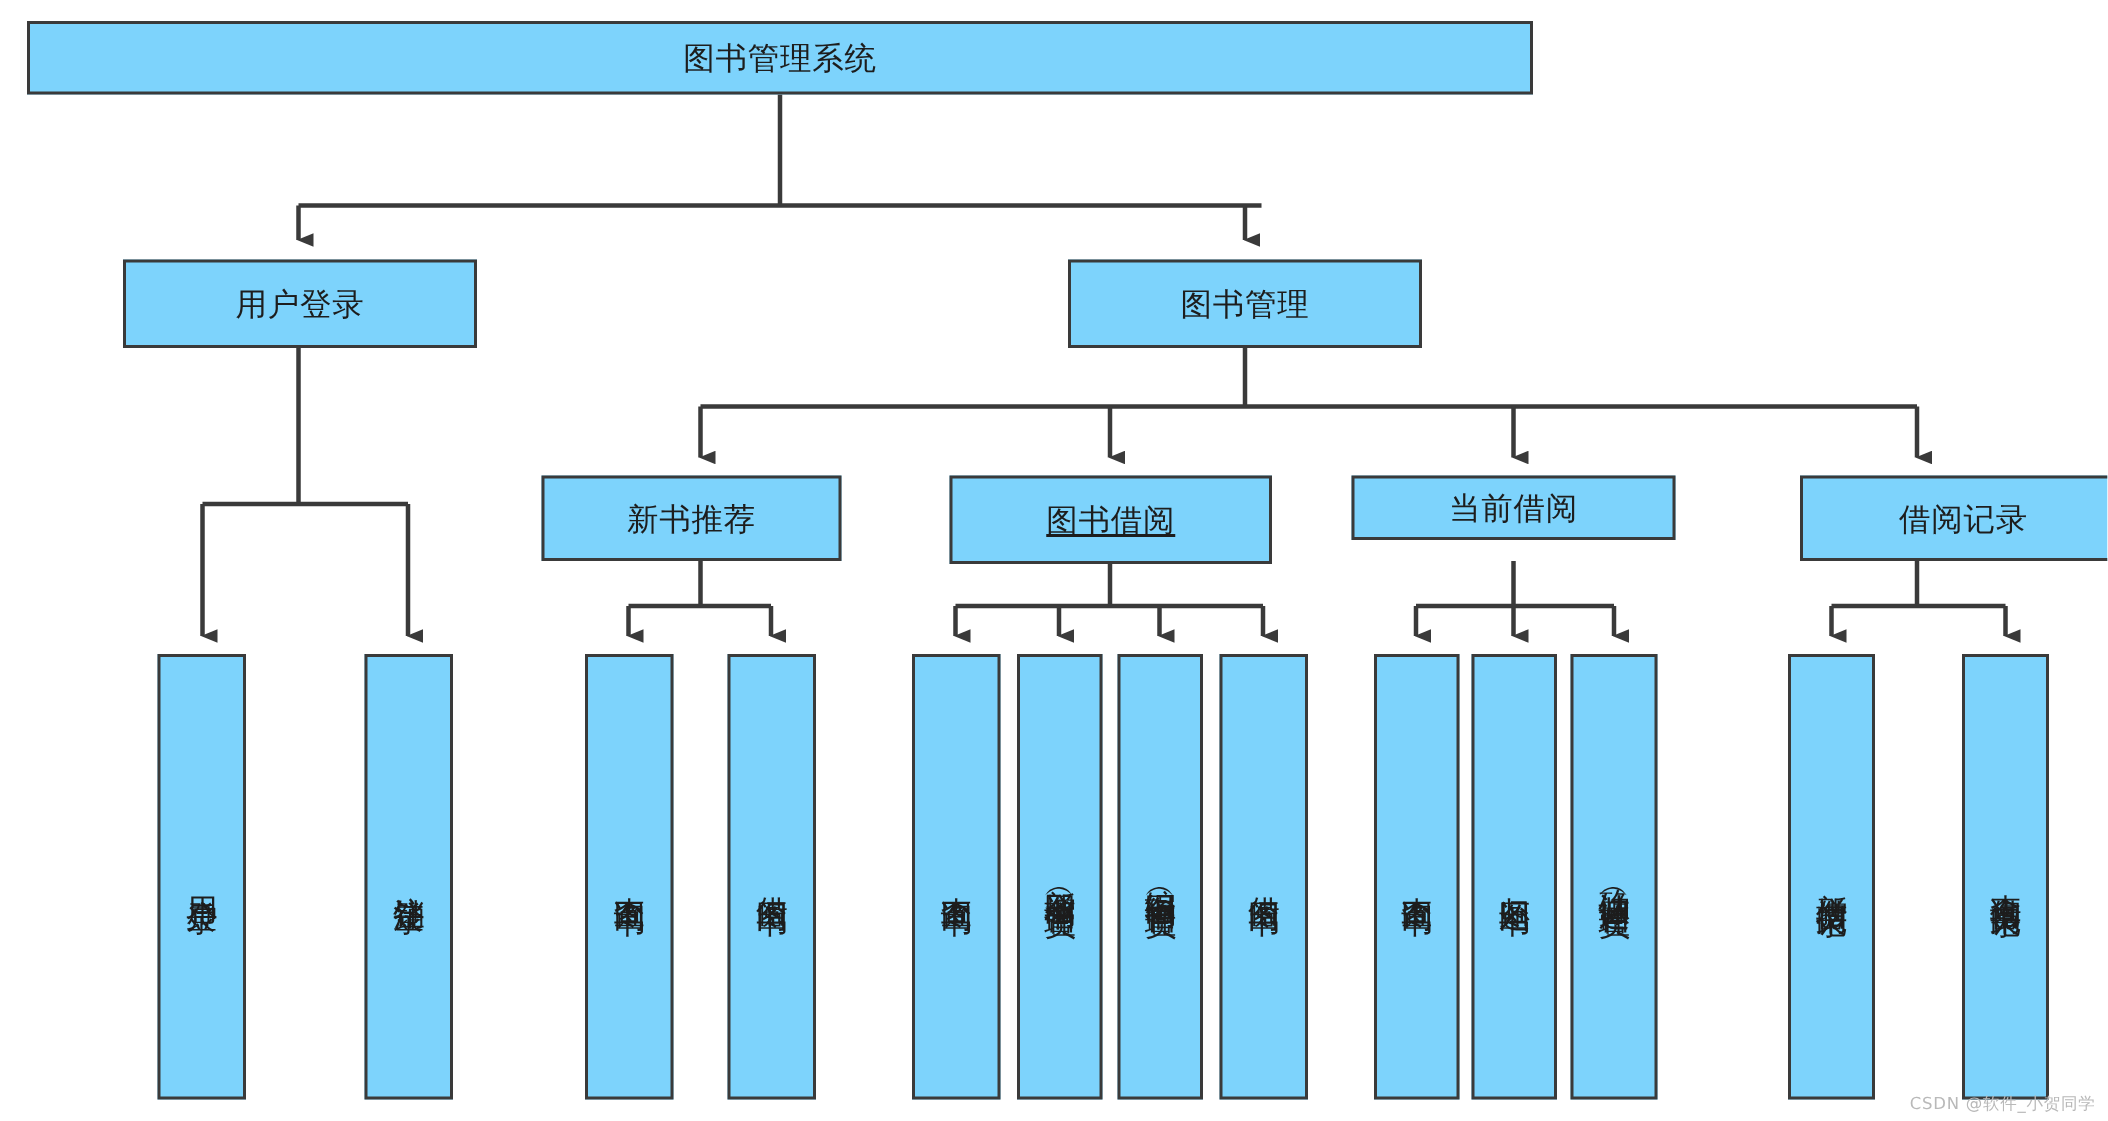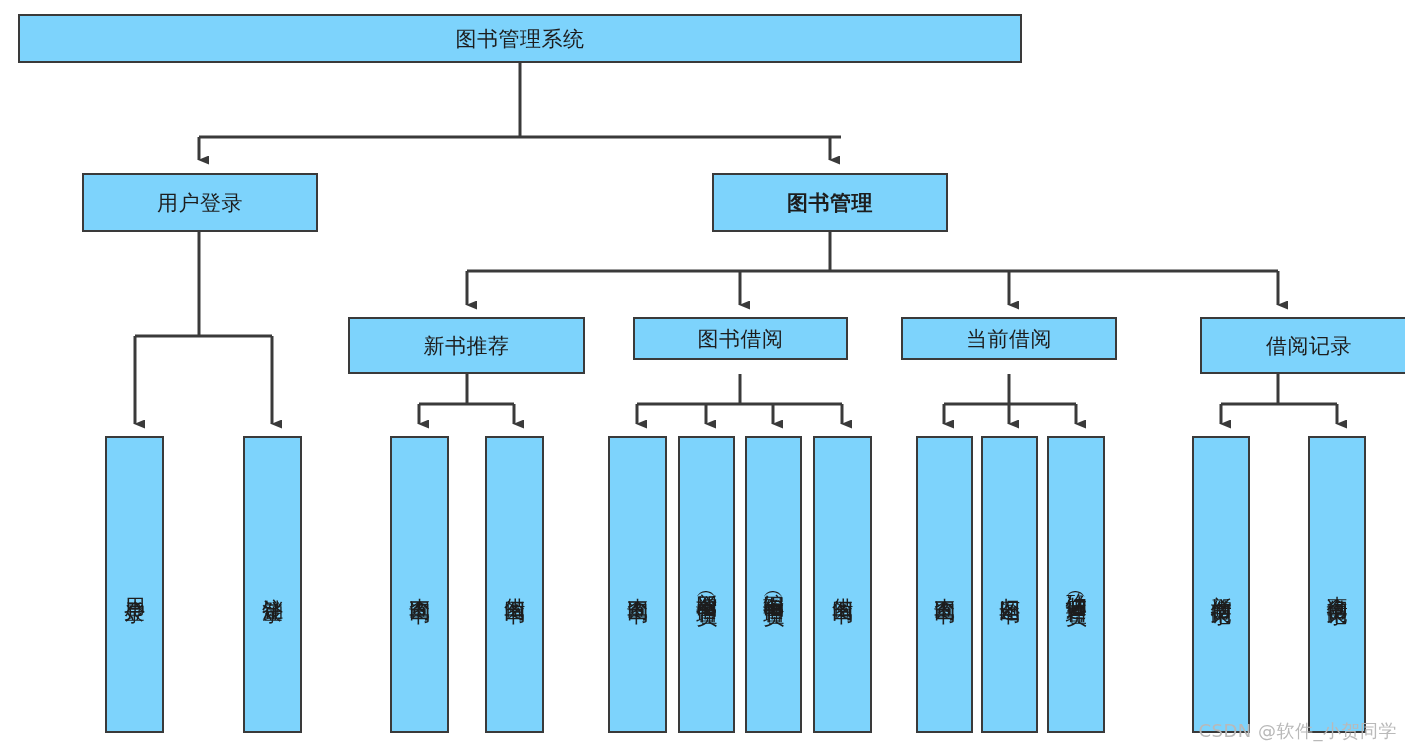--- a/index.html
+++ b/index.html
@@ -48,21 +48,21 @@
     text-orientation: upright;
     line-height: 1.06;
     letter-spacing: 2px;
     white-space: nowrap;
     text-align: center;
   }
   .watermark {
     position: absolute;
     right: 8px;
     bottom: 4px;
-    font-size: 18px;
+    font-size: 11px;
     color: #b9b9b9;
     letter-spacing: 0.5px;
     white-space: nowrap;
     pointer-events: none;
   }
 </style>
 </head>
 <body>
 
 <div id="canvas">
@@ -117,28 +117,28 @@
     </g>
   </svg>
 
   <div class="node h" style="left:18px; top:14px; width:1004px; height:49px;">
     <span>图书管理系统</span>
   </div>
 
   <div class="node h" style="left:82px; top:173px; width:236px; height:59px;">
     <span>用户登录</span>
   </div>
-  <div class="node h" style="left:712px; top:173px; width:236px; height:59px;font-weight:bold;">
+  <div class="node h" style="left:712px; top:173px; width:236px; height:59px;">
     <span>图书管理</span>
   </div>
 
-  <div class="node h" style="left:348px; top:317px; width:237px; height:57px;">
+  <div class="node h" style="left:361px; top:317px; width:200px; height:57px;">
     <span>新书推荐</span>
   </div>
-  <div class="node h" style="left:633px; top:317px; width:215px; height:43px;">
+  <div class="node h" style="left:633px; top:317px; width:215px; height:59px;text-decoration:underline;">
     <span>图书借阅</span>
   </div>
   <div class="node h" style="left:901px; top:317px; width:216px; height:43px;">
     <span>当前借阅</span>
   </div>
   <div class="node h" style="left:1170px; top:317px; width:218px; height:57px;margin-left:30px;">
     <span>借阅记录</span>
   </div>
 
   <div class="node v" style="left:105px; top:436px; width:59px; height:297px;">

